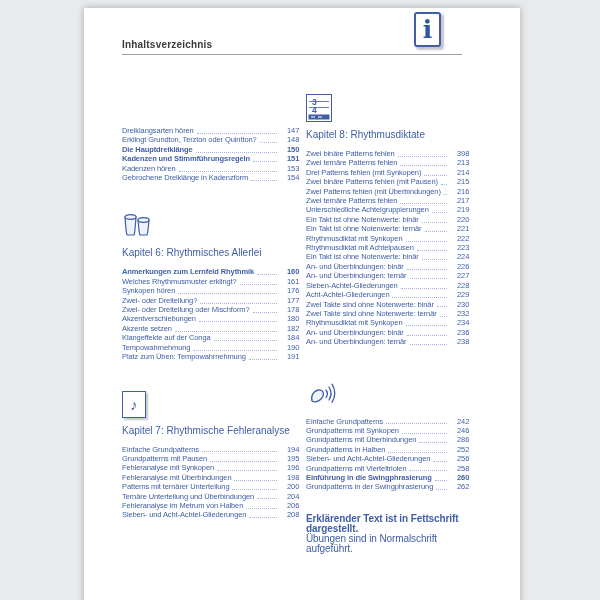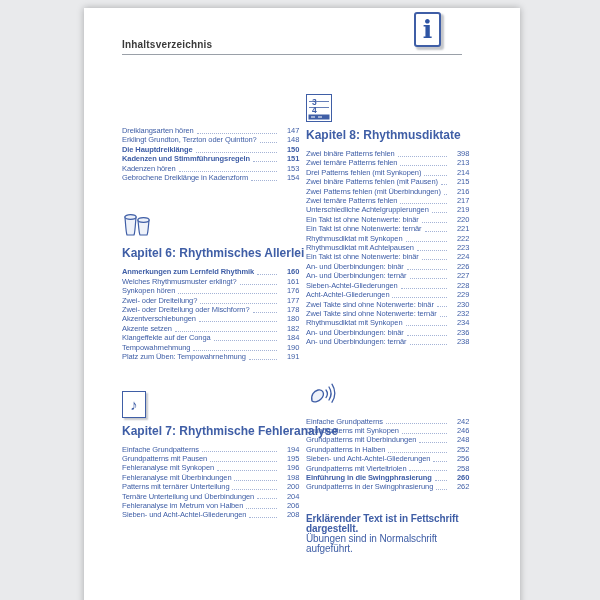--- a/index.html
+++ b/index.html
@@ -46,21 +46,21 @@
   .chapter-icon { height:30px; margin-bottom:8px; display:flex; align-items:flex-end; }
   .icon-card {
     background:#fff; border:1px solid #3f5ea6;
     box-shadow:2px 2px 1.5px #c8cace;
     display:flex; align-items:center; justify-content:center;
   }
   .note-card { width:24px; height:27px; }
   .note-glyph { color:#3f5ea6; font-size:15px; line-height:1; }
 
   .chapter-heading {
-    font-size:12px; font-weight:bold; color:#3f5ea6;
+    font-size:10px; font-weight:normal; color:#3f5ea6;
     line-height:10px; margin-bottom:9px; white-space:nowrap;
   }
 
   .toc-row {
     display:flex; align-items:flex-end;
     font-size:7.5px; line-height:9.4px; letter-spacing:-0.1px;
     color:#3f5ea6;
   }
   .toc-row.bold { font-weight:bold; }
   .toc-label { white-space:nowrap; }
@@ -386,21 +386,21 @@
             <span class="toc-page">242</span>
           </div>
           <div class="toc-row">
             <span class="toc-label">Grundpatterns mit Synkopen</span>
             <span class="leader"></span>
             <span class="toc-page">246</span>
           </div>
           <div class="toc-row">
             <span class="toc-label">Grundpatterns mit Überbindungen</span>
             <span class="leader"></span>
-            <span class="toc-page">248</span>
+            <span class="toc-page">286</span>
           </div>
           <div class="toc-row">
             <span class="toc-label">Grundpatterns in Halben</span>
             <span class="leader"></span>
             <span class="toc-page">252</span>
           </div>
           <div class="toc-row">
             <span class="toc-label">Sieben- und Acht-Achtel-Gliederungen</span>
             <span class="leader"></span>
             <span class="toc-page">256</span>

